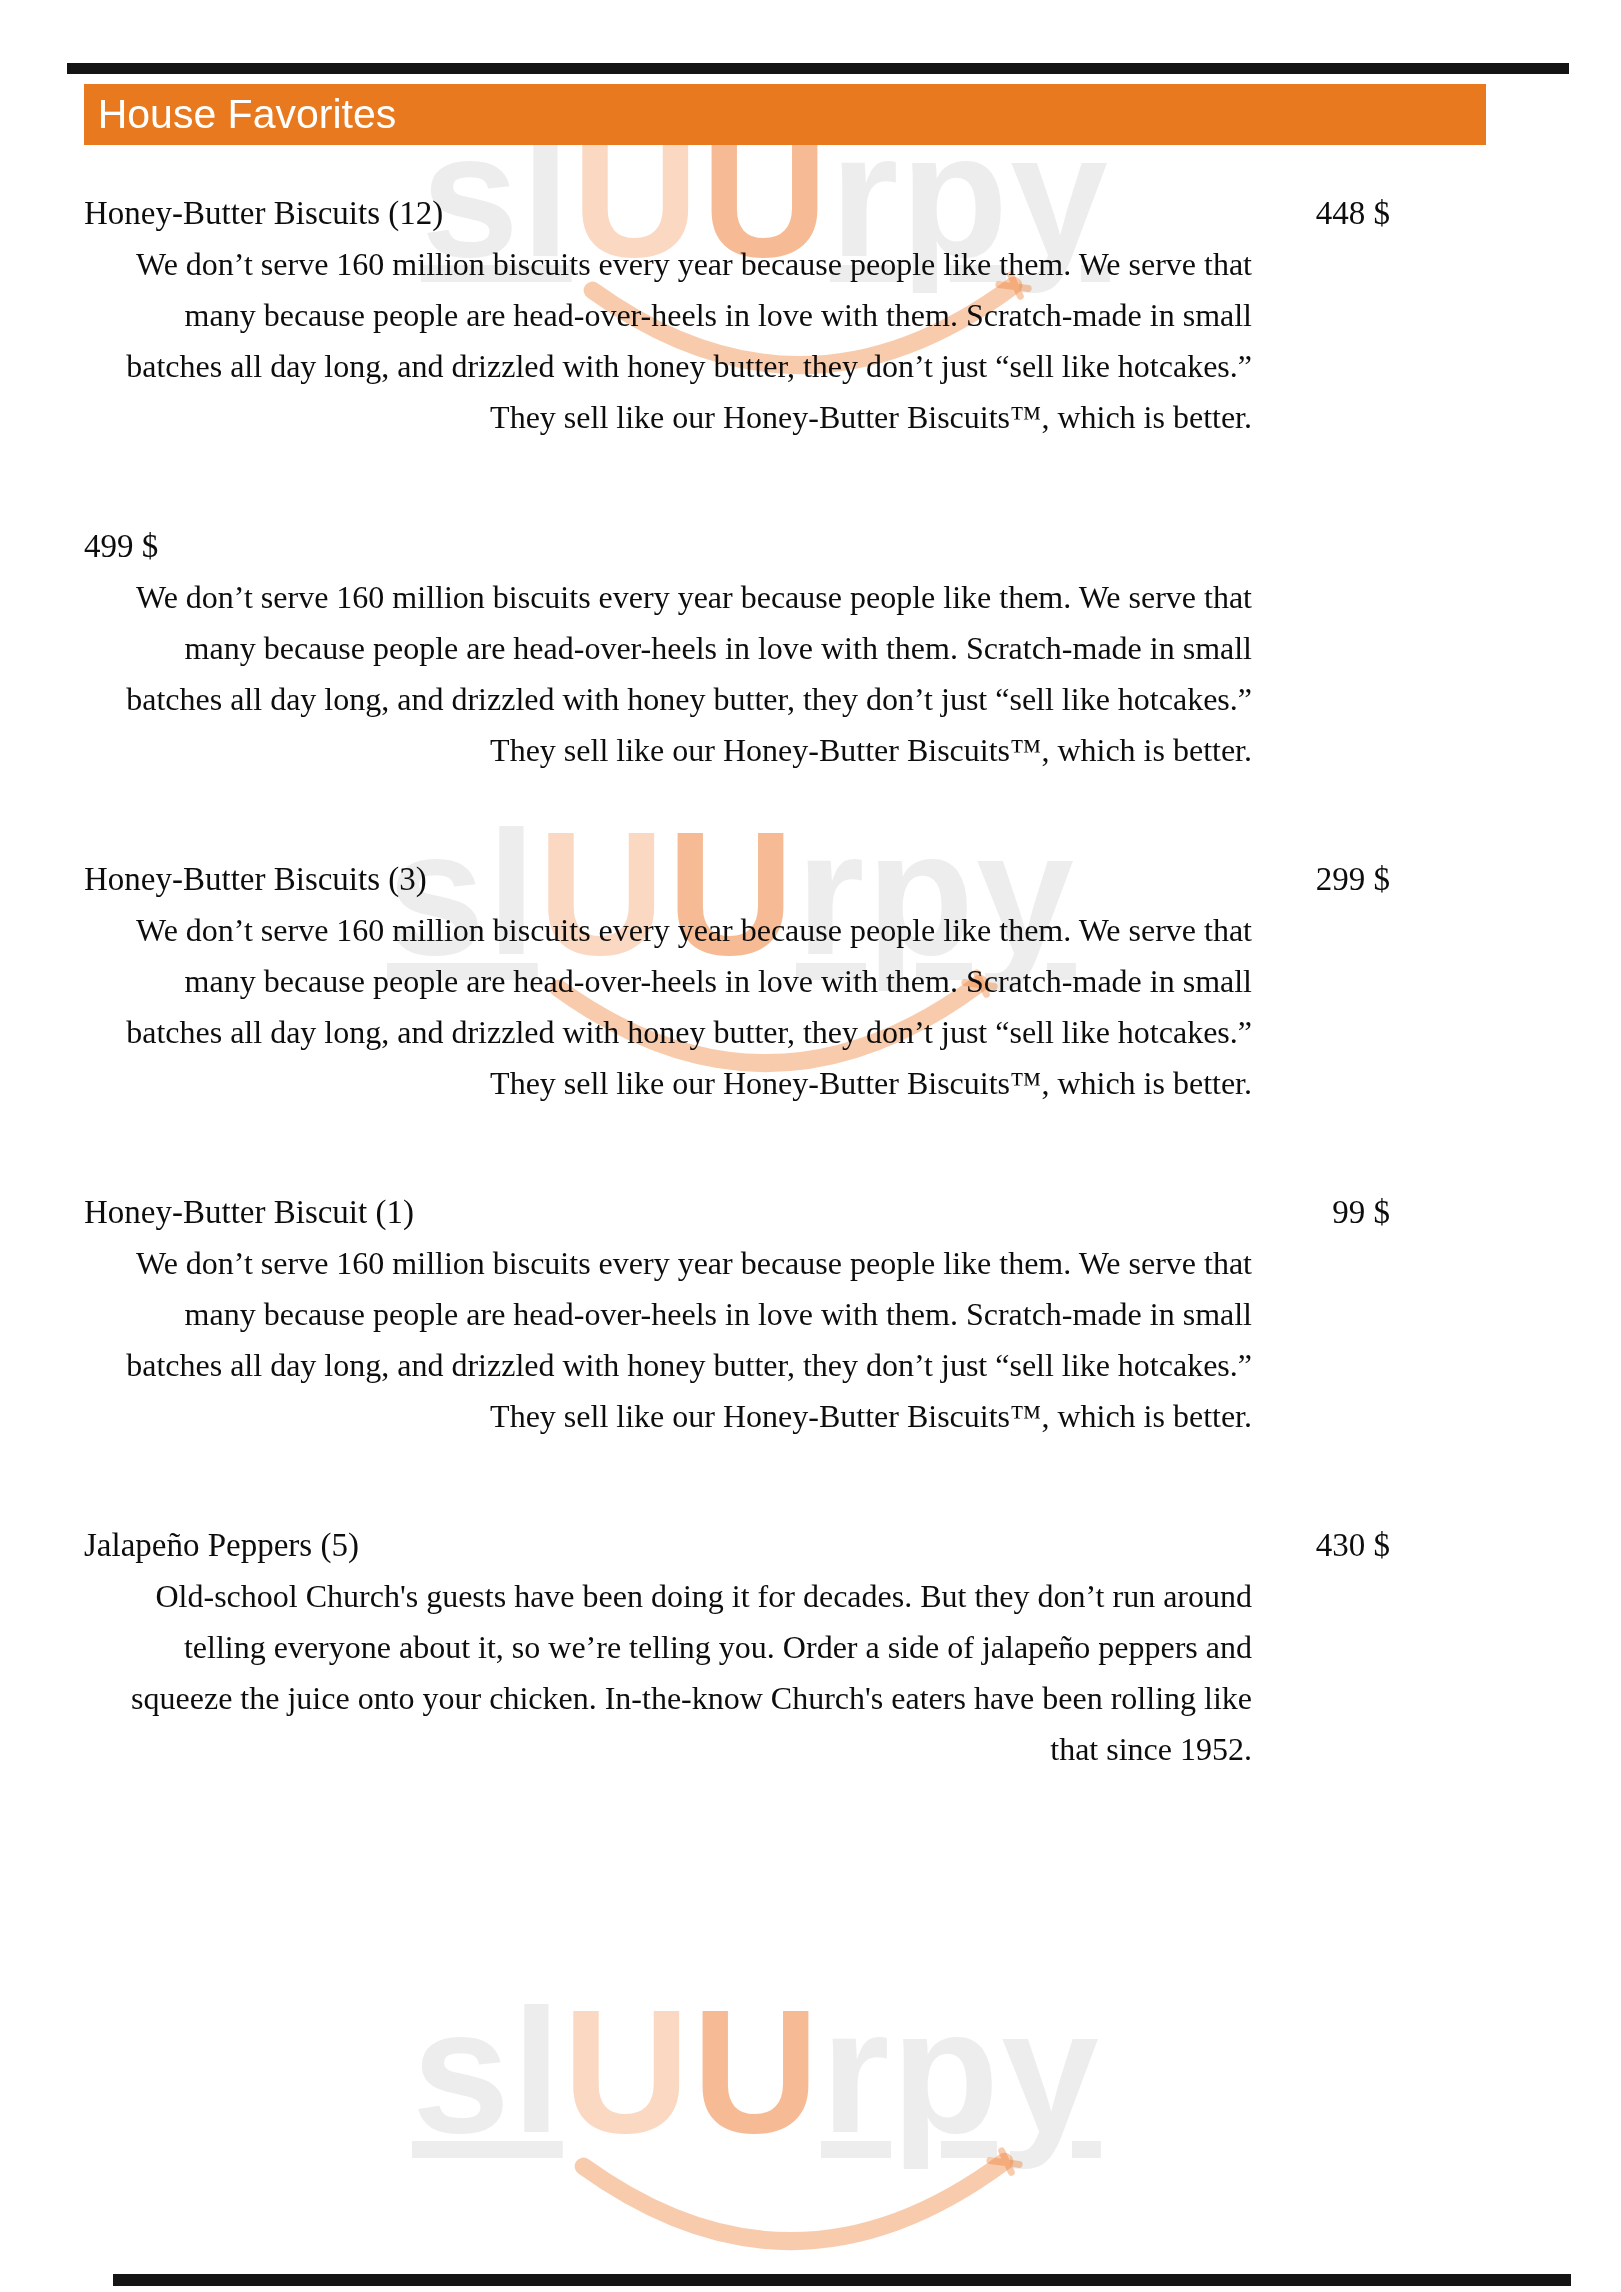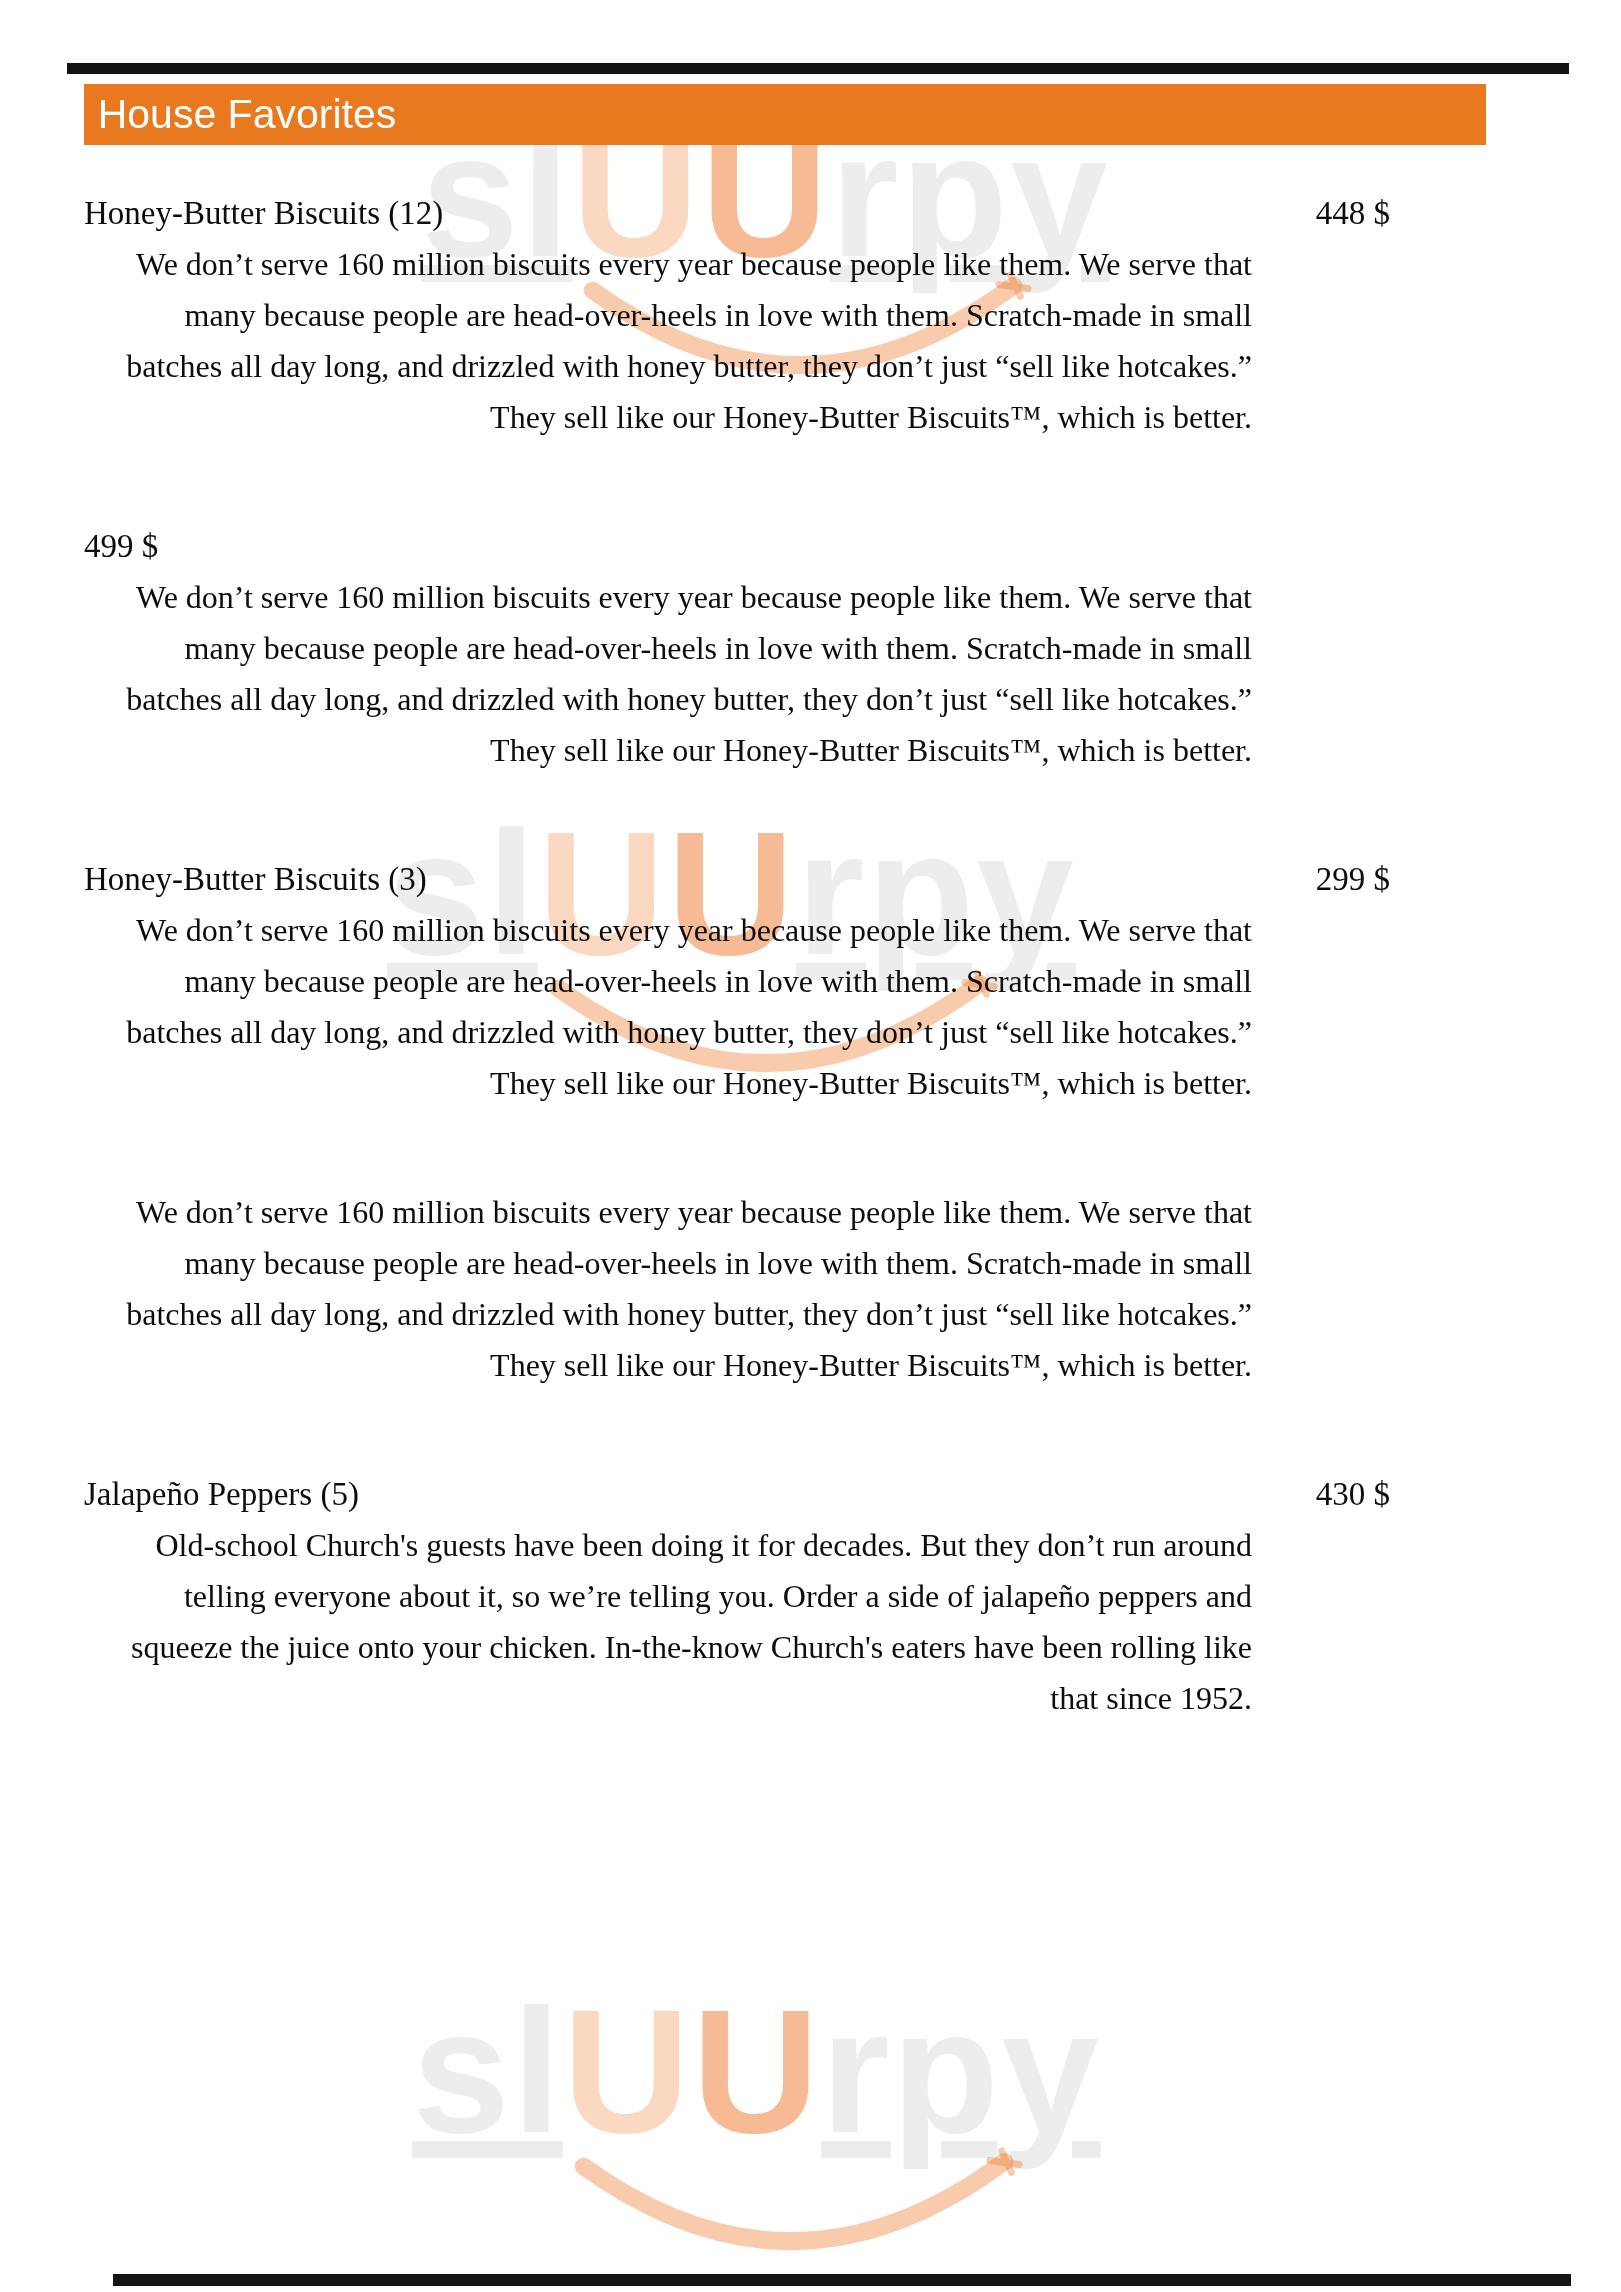--- a/index.html
+++ b/index.html
@@ -146,20 +146,24 @@
 
   <div class="menu-item">
     <div class="item-head">
       <span class="item-name">Honey-Butter Biscuits (3)</span>
       <span class="item-price">299 $</span>
     </div>
     <div class="item-desc">We don’t serve 160 million biscuits every year because people like them. We serve that many because people are head-over-heels in love with them. Scratch-made in small batches all day long, and drizzled with honey butter, they don’t just “sell like hotcakes.” They sell like our Honey-Butter Biscuits™, which is better.</div>
   </div>
 
   <div class="menu-item">
+    <div class="item-head">
+      <span class="item-name">Honey-Butter Biscuit (1)</span>
+      <span class="item-price">99 $</span>
+    </div>
     <div class="item-desc">We don’t serve 160 million biscuits every year because people like them. We serve that many because people are head-over-heels in love with them. Scratch-made in small batches all day long, and drizzled with honey butter, they don’t just “sell like hotcakes.” They sell like our Honey-Butter Biscuits™, which is better.</div>
   </div>
 
   <div class="menu-item">
     <div class="item-head">
       <span class="item-name">Jalapeño Peppers (5)</span>
       <span class="item-price">430 $</span>
     </div>
     <div class="item-desc">Old-school Church's guests have been doing it for decades. But they don’t run around telling everyone about it, so we’re telling you. Order a side of jalapeño peppers and squeeze the juice onto your chicken. In-the-know Church's eaters have been rolling like that since 1952.</div>
   </div>

